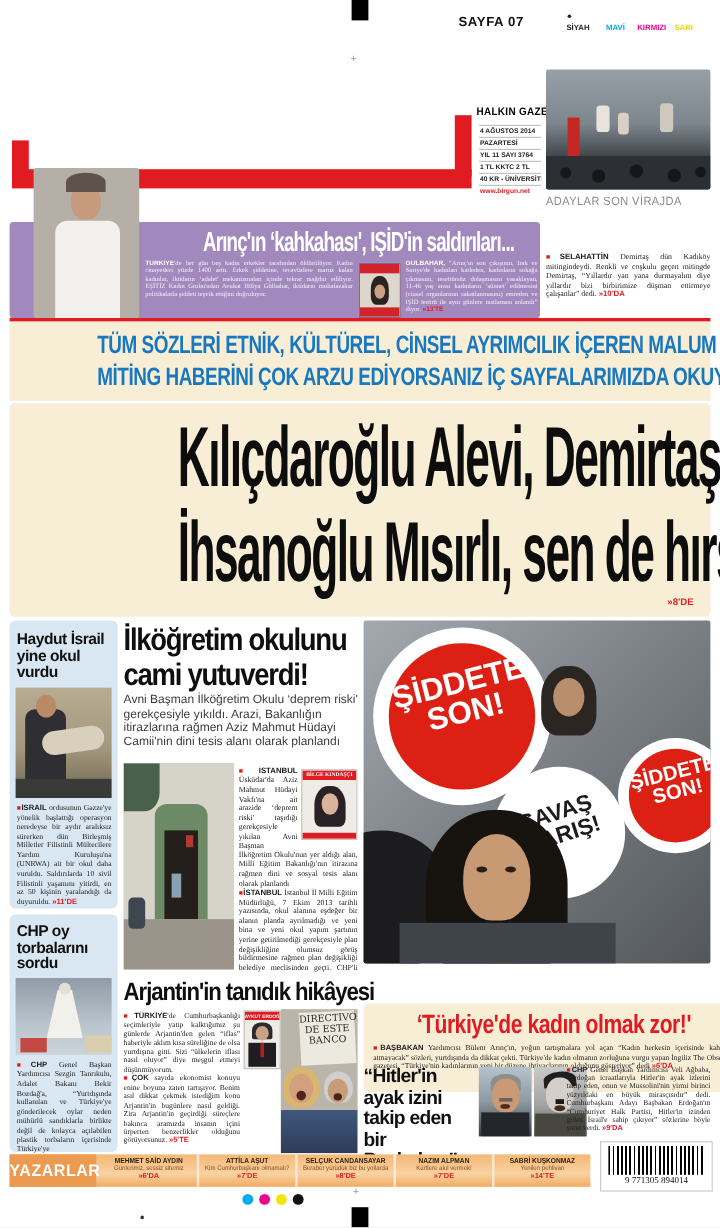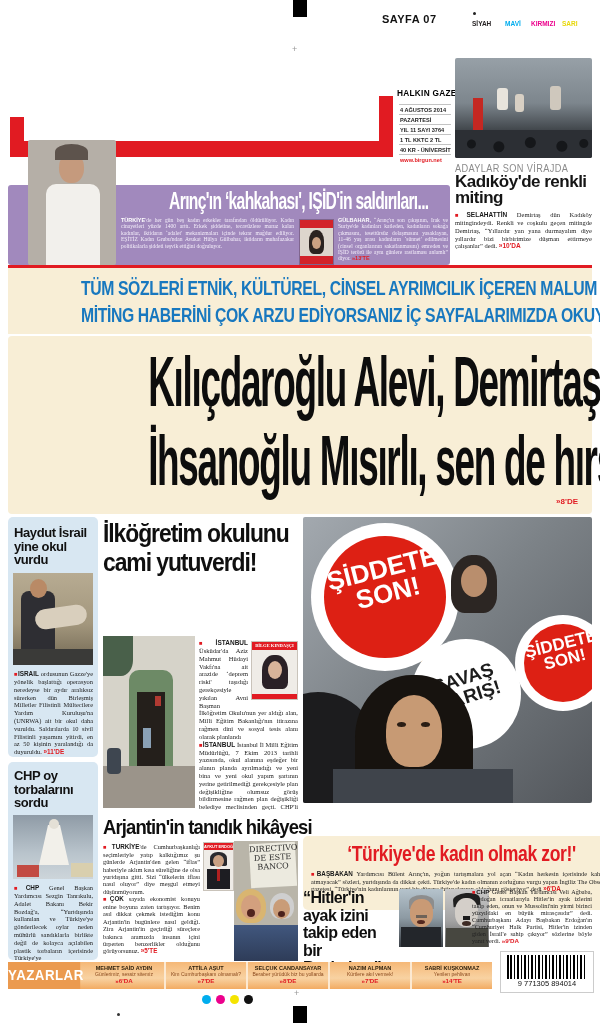--- a/index.html
+++ b/index.html
@@ -72,21 +72,21 @@
   .wbox{left:303px;top:836px;width:317px;height:74px;border-radius:5px;}
   .whead{width:100%;text-align:center;margin-top:5px;font-size:22px;font-weight:bold;letter-spacing:-.5px;color:#e11b22;white-space:nowrap;transform:scaleX(.8);transform-origin:center;}
   .wbody{margin:3px 8px 0 8px;font-size:6.3px;line-height:1.2;color:#222;}
   
   .hhead{left:303px;top:889px;width:92px;font-size:16px;font-weight:bold;letter-spacing:-.6px;line-height:1.1;color:#0f0f0f;}
   .hphoto{top:889px;width:44px;height:58px;overflow:hidden;position:absolute;}
   .htext{left:472px;top:888px;width:120px;height:64px;font-size:6.2px;line-height:1.13;color:#222;overflow:hidden;}
   
   .barcode{left:500px;top:951px;width:92px;height:40px;background:#fff;border:1px solid #ccc;text-align:center;}
   .bars{margin:3px 6px 0 6px;height:24px;background:repeating-linear-gradient(90deg,#000 0 1.5px,#fff 1.5px 3.5px);}
-  .bcnum{font-family:Liberation Sans, sans-serif;font-size:7.5px;color:#111;}
+  .bcnum{font-family:Liberation Serif, serif;font-size:7.5px;color:#111;}
   
   .ybar{left:8px;top:962px;width:484px;height:27px;background:linear-gradient(180deg,#f5b877 0%,#f8d2a2 60%,#f2ab62 100%);}
   .ylabel{position:absolute;left:0;top:0;width:76px;height:27px;background:#eb9a4f;color:#fff;font-size:14px;font-weight:bold;letter-spacing:.5px;line-height:27px;text-align:center;transform:scaleX(.95);transform-origin:left;}
   .ycell{position:absolute;top:0;height:27px;width:80px;text-align:center;border-right:2px solid #fce9d2;}
   .yname{font-size:6px;font-weight:bold;color:#2a1c08;margin-top:2.5px;white-space:nowrap;transform:scaleX(.92);transform-origin:center;}
   .ytitle{font-size:5.6px;color:#8a4a1f;white-space:nowrap;transform:scaleX(.9);transform-origin:center;}
   .yref{font-size:6.2px;font-weight:bold;color:#e11b22;}
 </style>
 </head>
 <body>
@@ -116,21 +116,20 @@
   </div>
 
   <div class="abs kphoto">
     <div class="abs" style="left:18px;top:40px;width:10px;height:58px;background:#c42822;"></div>
     <div class="abs" style="left:42px;top:30px;width:11px;height:22px;background:#e8e4dc;border-radius:3px;"></div>
     <div class="abs" style="left:60px;top:36px;width:9px;height:18px;background:#d8d0c4;border-radius:3px;"></div>
     <div class="abs" style="left:95px;top:28px;width:11px;height:24px;background:#cfc8bd;border-radius:3px;"></div>
     <div class="abs" style="left:0;top:72px;width:137px;height:28px;background:radial-gradient(circle at 12% 50%,#15171a 4px,transparent 5px),radial-gradient(circle at 32% 60%,#15171a 5px,transparent 6px),radial-gradient(circle at 55% 45%,#15171a 5px,transparent 6px),radial-gradient(circle at 78% 58%,#15171a 5px,transparent 6px),radial-gradient(circle at 94% 48%,#15171a 4px,transparent 5px),#2c2f34;"></div>
   </div>
   <div class="abs kicker">ADAYLAR SON VİRAJDA</div>
-  <div class="abs khead">Kadıköy'de renkli miting</div>
   <div class="abs kbody ser jus">
     <span class="bullet">■</span><span class="tag">SELAHATTİN</span>
     <span>Demirtaş dün Kadıköy mitingindeydi. Renkli ve coşkulu geçen mitingde Demirtaş, “Yıllardır yan yana durmayalım diye yıllardır bizi birbirimize düşman ettirmeye çalışanlar” dedi.</span>
     <span class="ref">»10'DA</span>
   </div>
 
   <div class="abs strip"></div>
   <div class="abs striphead">Arınç'ın ‘kahkahası', IŞİD'in saldırıları...</div>
   <div class="abs stripcol jus ser" style="left:121px;width:173px;height:45px;overflow:hidden;">
     <span class="tag">TÜRKİYE</span><span>'de her gün beş kadın erkekler tarafından öldürülüyor. Kadın cinayetleri yüzde 1400 arttı. Erkek şiddetine, tecavüzlere maruz kalan kadınlar, iktidarın ‘adalet' mekanizmaları içinde tekrar mağdur ediliyor. EŞİTİZ Kadın Grubu'ndan Avukat Hülya Gülbahar, iktidarın muhafazakar politikalarla şiddeti teşvik ettiğini doğruluyor.</span>
@@ -189,20 +188,21 @@
     </div>
     <div class="lbody ser jus" style="margin:5px 5px 0 6px;height:88px;overflow:hidden;">
       <span class="bullet">■</span><span class="tag">İSRAİL</span>
       <span>ordusunun Gazze'ye yönelik başlattığı operasyon neredeyse bir aydır aralıksız sürerken dün Birleşmiş Milletler Filistinli Mültecilere Yardım Kuruluşu'na (UNRWA) ait bir okul daha vuruldu. Saldırılarda 10 sivil Filistinli yaşamını yitirdi, en az 50 kişinin yaralandığı da duyuruldu.</span>
       <span class="ref">»11'DE</span>
     </div>
   </div>
 
   <div class="abs shead" style="top:518px;">İlköğretim okulunu</div>
   <div class="abs shead" style="top:547px;">cami yutuverdi!</div>
+  <div class="abs subhead">Avni Başman İlköğretim Okulu ‘deprem riski' gerekçesiyle yıkıldı. Arazi, Bakanlığın itirazlarına rağmen Aziz Mahmut Hüdayi Camii'nin dini tesis alanı olarak planlandı</div>
   <div class="abs sphoto">
     <div style="position:absolute;left:0;top:0;width:92px;height:130px;background:#d6d3c9;"></div>
     <div style="position:absolute;left:0;top:0;width:30px;height:40px;background:#49604a;border-radius:0 0 40% 0;"></div>
     <div style="position:absolute;left:26px;top:34px;width:44px;height:96px;background:#6d8a66;border-radius:10px 10px 0 0;"></div>
     <div style="position:absolute;left:34px;top:56px;width:28px;height:74px;background:#241f1b;"></div>
     <div style="position:absolute;left:40px;top:92px;width:8px;height:20px;background:#8aa0b5;"></div>
     <div style="position:absolute;left:52px;top:60px;width:6px;height:10px;background:#b03a32;"></div>
     <div style="position:absolute;left:0;top:130px;width:92px;height:42px;background:#9b948a;"></div>
     <div style="position:absolute;left:4px;top:112px;width:14px;height:26px;background:#3e4650;border-radius:4px;"></div>
   </div>

